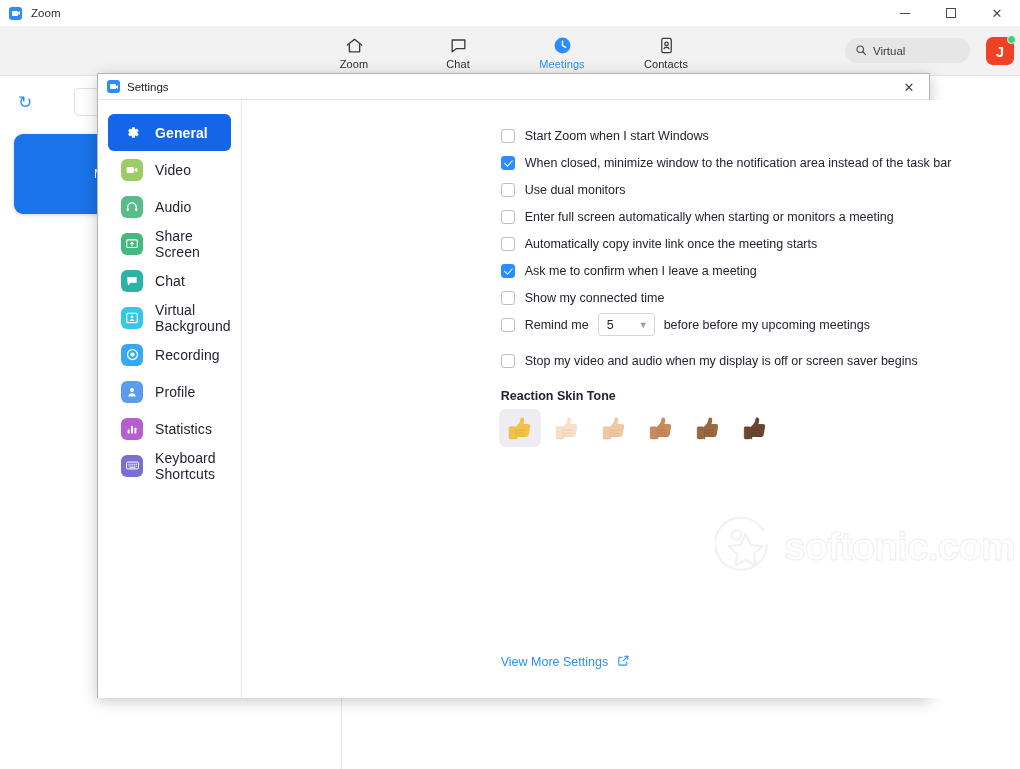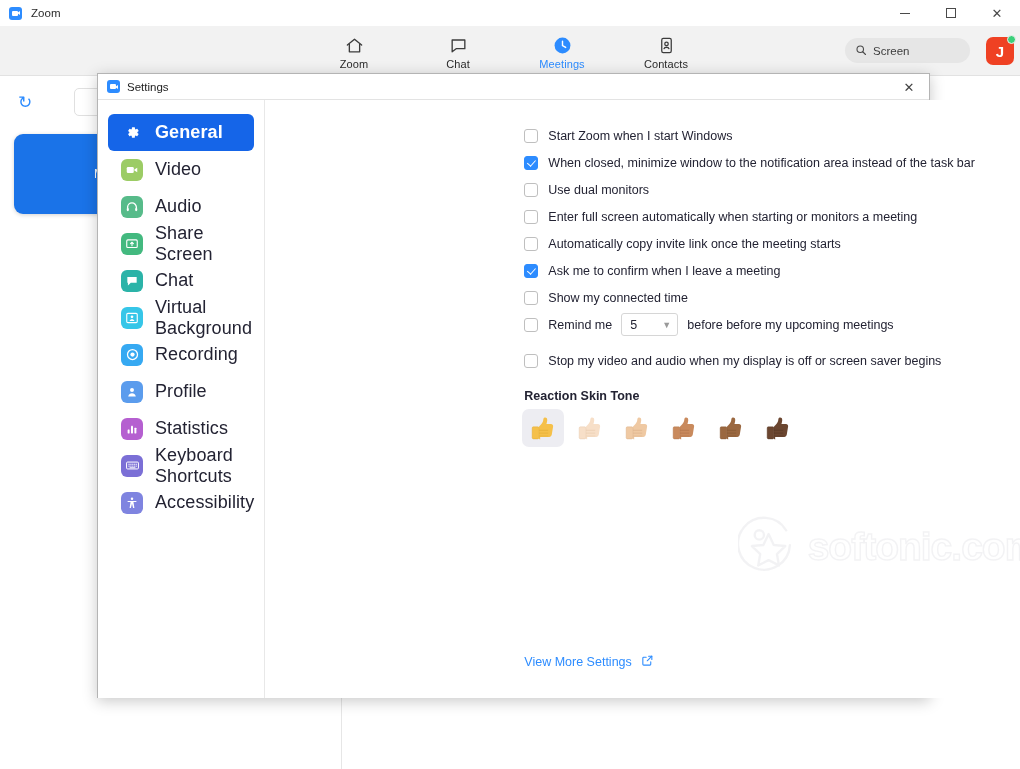--- a/index.html
+++ b/index.html
@@ -138,21 +138,21 @@
     border-right: 1px solid #e8e8e8; padding-top: 14px;
   }
   .side-item {
     height: 37px; margin: 0 10px; border-radius: 6px;
     display: flex; align-items: center; gap: 12px; padding-left: 13px;
   }
   .side-item .sic {
     width: 22px; height: 22px; border-radius: 6px;
     display: flex; align-items: center; justify-content: center; flex: none;
   }
-  .side-item .slbl { font-size: 18px; color: #232333; letter-spacing: .1px; }
+  .side-item .slbl { font-size: 14px; color: #232333; letter-spacing: .1px; }
   .side-item.active { background: #1565e8; }
   .side-item.active .slbl { color: #fff; font-weight: bold; }
   .side-item.active .sic { background: transparent; }
 
   
   #dlg-content { flex: 1; position: relative; padding: 22px 0 0 0; background: #fff; }
   .opt-row { display: flex; align-items: center; height: 27px; padding-left: 259px; }
   .cbx {
     width: 14px; height: 14px; border-radius: 3px;
     border: 1.4px solid #bfbfbf; background: #fff; flex: none; position: relative;
@@ -267,21 +267,21 @@
       </div>
     </div>
 
     <div id="nav-search">
       <span>
         <svg width="12" height="12" viewBox="0 0 24 24" fill="none" stroke="#4a4a4a" stroke-width="2.2">
           <circle cx="10.5" cy="10.5" r="6.5"></circle>
             <path d="M15.5 15.5 21 21" stroke-linecap="round"></path>
         </svg>
       </span>
-      <span class="ph">Screen</span>
+      <span class="ph">Virtual</span>
     </div>
 
     <div id="nav-avatar">
       <span>J</span>
     </div>
     <div id="nav-avatar-status"></div>
   </div>
 
   <div id="bg-page"></div>
   <div id="bg-divider"></div>
@@ -398,29 +398,20 @@
         <div class="side-item">
           <span class="sic" style="background:#7b6fd6">
             <svg width="15" height="15" viewBox="0 0 24 24" fill="none" stroke="#fff" stroke-width="1.6">
               <rect x="2.5" y="6.5" width="19" height="11" rx="1.6"></rect>
               <path d="M6 10h1M9 10h1M12 10h1M15 10h1M18 10h0.5M6 13h1M9 13h1M12 13h1M15 13h1M18 13h0.5M8 15.6h8" stroke-linecap="round" stroke-width="1.5"></path>
             </svg>
           </span>
           <span class="slbl">Keyboard Shortcuts</span>
         </div>
 
-        <div class="side-item">
-          <span class="sic" style="background:#7f84e0">
-            <svg width="14" height="14" viewBox="0 0 24 24" fill="#fff">
-              <circle cx="12" cy="4.8" r="2.1"></circle>
-              <path d="M4.5 8.4h15v2h-5l1.6 10h-2.2L12 13.4l-1.9 7h-2.2l1.6-10h-5z"></path>
-            </svg>
-          </span>
-          <span class="slbl">Accessibility</span>
-        </div>
       </div>
 
       <div id="dlg-content">
 
         <div class="opt-row">
           <span class="cbx"></span>
           <span class="opt-lbl">Start Zoom when I start Windows</span>
         </div>
 
         <div class="opt-row">

